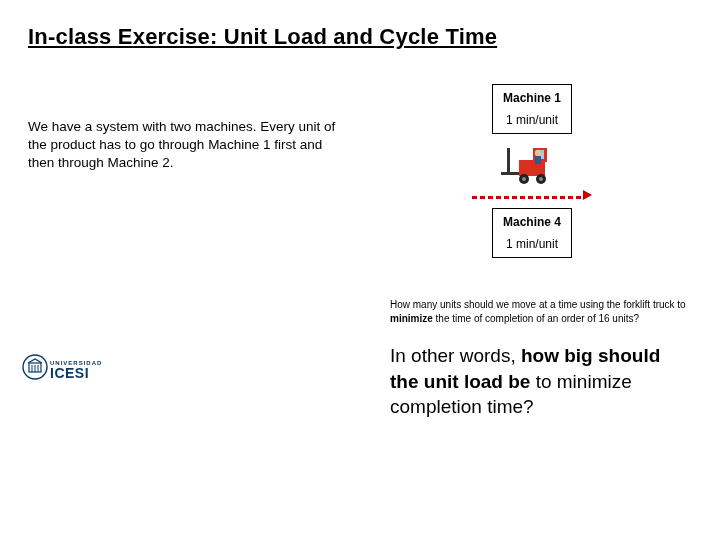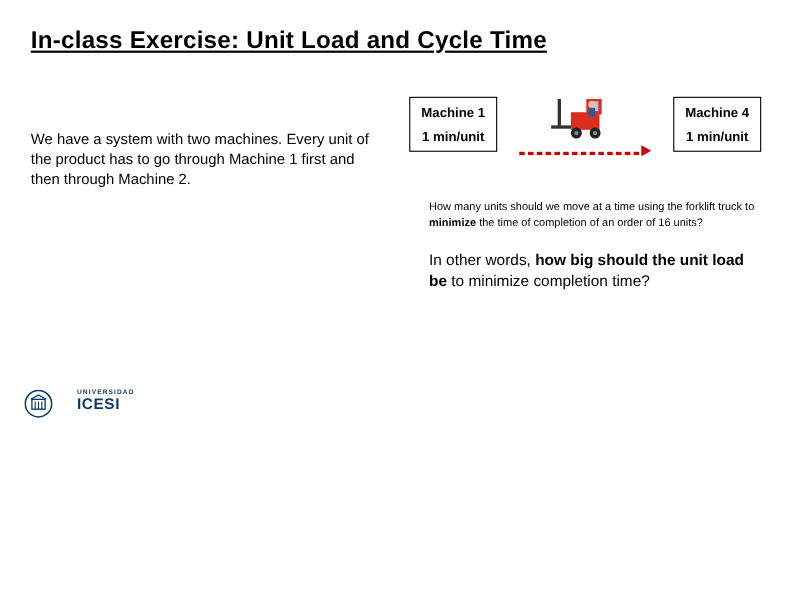--- a/index.html
+++ b/index.html
@@ -3,34 +3,34 @@
 <meta charset="utf-8">
 <style>
   * { box-sizing: border-box; margin: 0; padding: 0; }
   html, body { width: 720px; height: 540px; font-family: Arial, Helvetica, sans-serif; background: #fff; color: #000; }
   .slide { position: relative; width: 720px; height: 396px; padding: 24px 28px 18px 28px; }
   .title { font-size: 22px; font-weight: bold; text-decoration: underline; color: #000; margin-bottom: 28px; letter-spacing: 0.2px; }
   .content { display: flex; gap: 24px; }
   .left { flex: 0 0 320px; font-size: 13.5px; line-height: 1.35; margin-top: 40px; }
   .left p { margin-bottom: 28px; }
   .right { flex: 1; }
-  .diagram { display: flex; align-items: center; justify-content: space-between; gap: 8px; margin-top: 6px; margin-bottom: 40px; }
+  .diagram { display: flex; align-items: center; justify-content: space-between; gap: 8px; margin-top: 6px; margin-bottom: 40px; flex-direction: column; }
   .mbox { border: 1px solid #000; font-size: 12px; font-weight: bold; text-align: center; display: flex; flex-direction: column; }
   .mbox .mname { padding: 6px 10px 4px; }
-  .mbox .mrate { padding: 4px 10px 6px; font-weight: bold; }
+  .mbox .mrate { padding: 4px 10px 6px; font-weight: normal; }
   .flowcell { flex: 1; display: flex; flex-direction: column; align-items: center; justify-content: center; gap: 2px; }
   .forklift { position: relative; width: 70px; height: 46px; }
   .dots { display: flex; gap: 3px; margin-top: 4px; }
   .dots span { width: 5px; height: 3px; background: #c00; display: inline-block; }
   .arrowrow { display: flex; align-items: center; }
   .arrowhead { width: 0; height: 0; border-top: 5px solid transparent; border-bottom: 5px solid transparent; border-left: 9px solid #c00; margin-left: 2px; }
   .question { font-size: 10px; line-height: 1.35; margin-left: 18px; margin-bottom: 18px; }
-  .followup { font-size: 14px; line-height: 1.35; margin-left: 18px; }
+  .followup { font-size: 19px; line-height: 1.35; margin-left: 18px; }
   b { font-weight: bold; }
-  .logo { position: absolute; left: 22px; bottom: 16px; display: flex; align-items: flex-start; gap: 22px; }
+  .logo { position: absolute; left: 22px; bottom: 16px; display: flex; align-items: flex-end; gap: 2px; }
   .logo-icon { width: 26px; height: 26px; }
   .logo-text { display: flex; flex-direction: column; line-height: 1; }
   .logo-uni { font-size: 6px; letter-spacing: 1px; color: #0b3a66; font-weight: bold; }
   .logo-name { font-size: 14px; font-weight: bold; color: #0b3a66; letter-spacing: 0.5px; }
 </style>
 </head>
 <body>
 
 <div class="slide">
   <h1 class="title">In-class Exercise: Unit Load and Cycle Time</h1>

